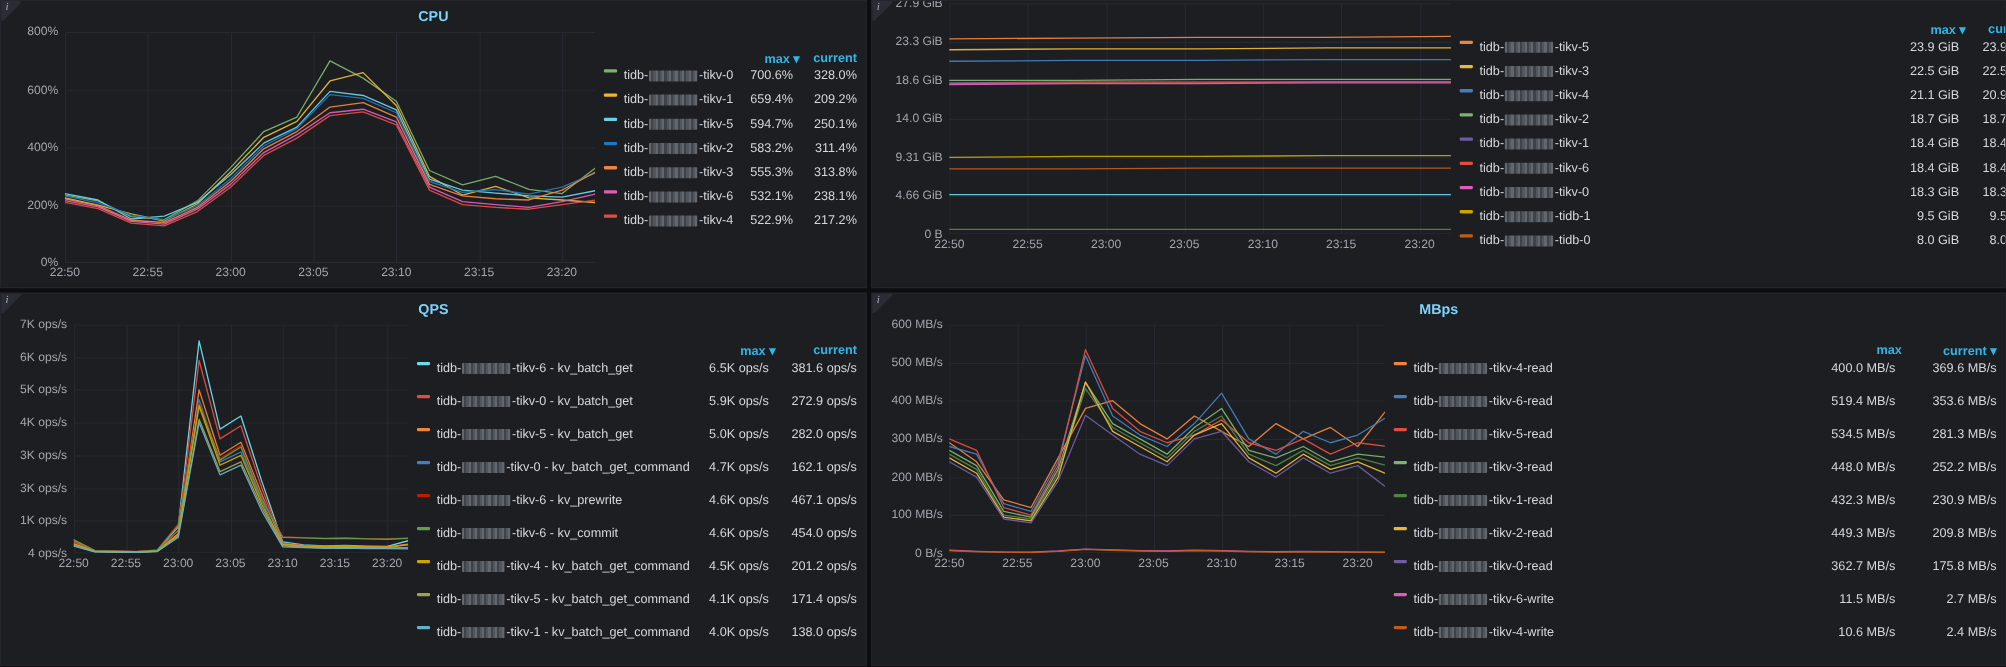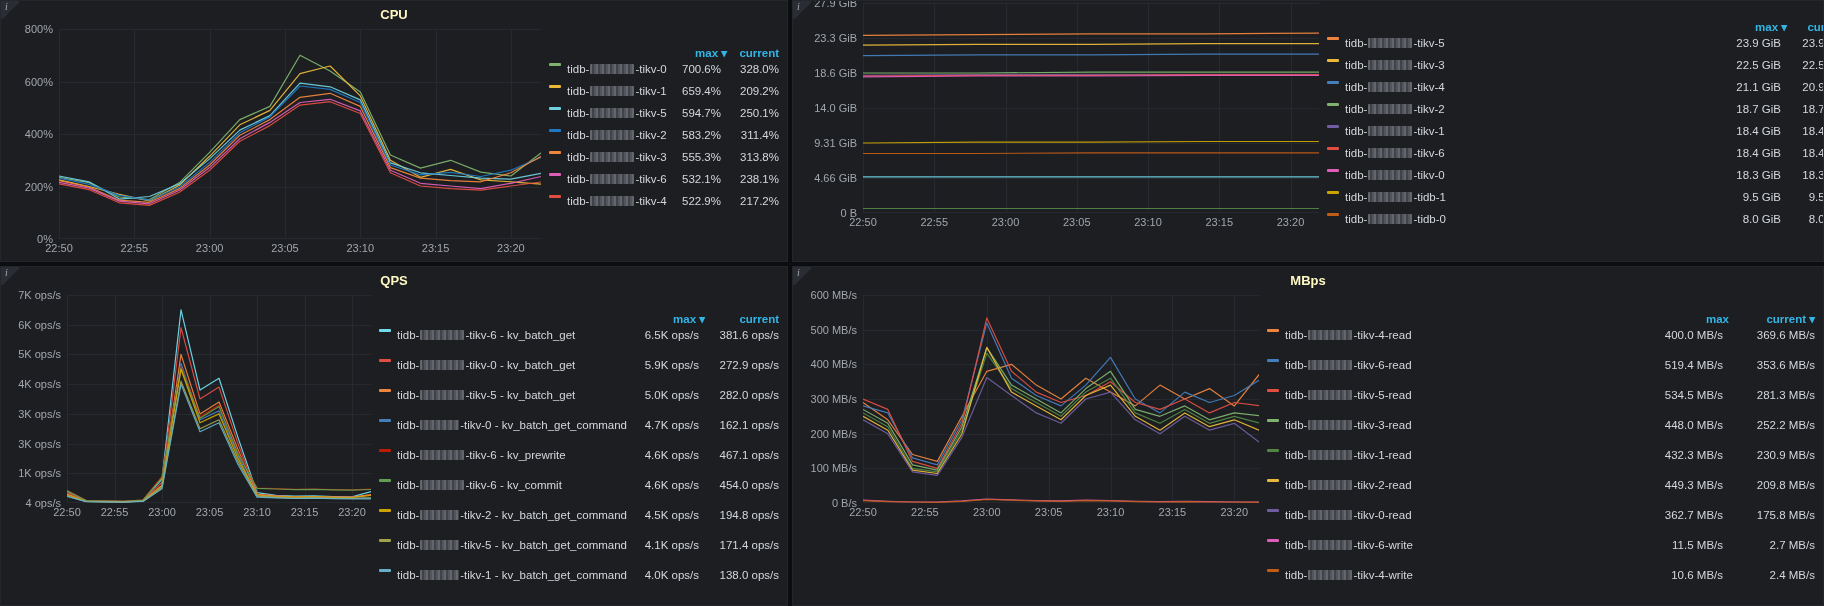--- a/index.html
+++ b/index.html
@@ -6,21 +6,21 @@
   html,body{margin:0;padding:0;background:#0c0d10;font-family:"Liberation Sans",sans-serif;}
   .dashboard{position:relative;width:1824px;height:606px;background:#0c0d10;overflow:hidden;
     display:grid;grid-template-columns:788px 1032px;grid-template-rows:262px 340px;gap:4px;}
   .panel{position:relative;overflow:hidden;background:#1c1e22;box-sizing:border-box;border:1px solid #24262b;}
   
   .info-corner{position:absolute;top:0;left:0;width:18px;height:18px;overflow:hidden;z-index:3;cursor:pointer;}
   .info-corner::before{content:'';position:absolute;top:-14px;left:-14px;width:28px;height:28px;background:#2a2d33;transform:rotate(45deg);}
   .info-i{position:absolute;top:0px;left:4px;font-size:10px;font-style:italic;color:#a8adb4;font-family:"Liberation Serif",serif;line-height:12px;}
   
   .panel-header{height:26px;display:flex;align-items:center;justify-content:center;}
-  .panel-title{font-size:13px;font-weight:600;color:#fef9c3;cursor:pointer;}
+  .panel-title{font-size:13px;font-weight:600;color:#7dd3fc;cursor:pointer;}
   
   .panel-body{display:flex;gap:8px;padding:2px 8px 6px 10px;height:calc(100% - 34px);}
   .chart{flex:1;display:grid;grid-template-columns:auto 1fr;grid-template-rows:1fr 16px;min-width:0;}
   .panel-qps .chart,.panel-mbps .chart{height:224px;}
   .y-axis{grid-row:1;grid-column:1;position:relative;width:48px;}
   .panel-memory .y-axis{width:60px;}
   .panel-qps .y-axis{width:56px;}
   .panel-mbps .y-axis{width:60px;}
   .ytick{position:absolute;right:6px;transform:translateY(50%);font-size:11px;color:#a2a7ad;white-space:nowrap;}
   .plot{grid-row:1;grid-column:2;position:relative;min-width:0;cursor:crosshair;}
@@ -456,24 +456,24 @@
                 <span>-tikv-6 - kv_commit</span>
               </span>
     <span class="val max">4.6K ops/s</span>
     <span class="val cur">454.0 ops/s</span>
   </div>
             <div class="legend-row">
     <span class="swatch" style="background: rgb(204, 163, 0);"></span>
     <span class="series-name">
                 <span>tidb-</span>
                 <span class="masked"></span>
-                <span>-tikv-2 - kv_batch_get_command</span>
+                <span>-tikv-4 - kv_batch_get_command</span>
               </span>
     <span class="val max">4.5K ops/s</span>
-    <span class="val cur">194.8 ops/s</span>
+    <span class="val cur">201.2 ops/s</span>
   </div>
             <div class="legend-row">
     <span class="swatch" style="background: rgb(162, 162, 74);"></span>
     <span class="series-name">
                 <span>tidb-</span>
                 <span class="masked"></span>
                 <span>-tikv-5 - kv_batch_get_command</span>
               </span>
     <span class="val max">4.1K ops/s</span>
     <span class="val cur">171.4 ops/s</span>

